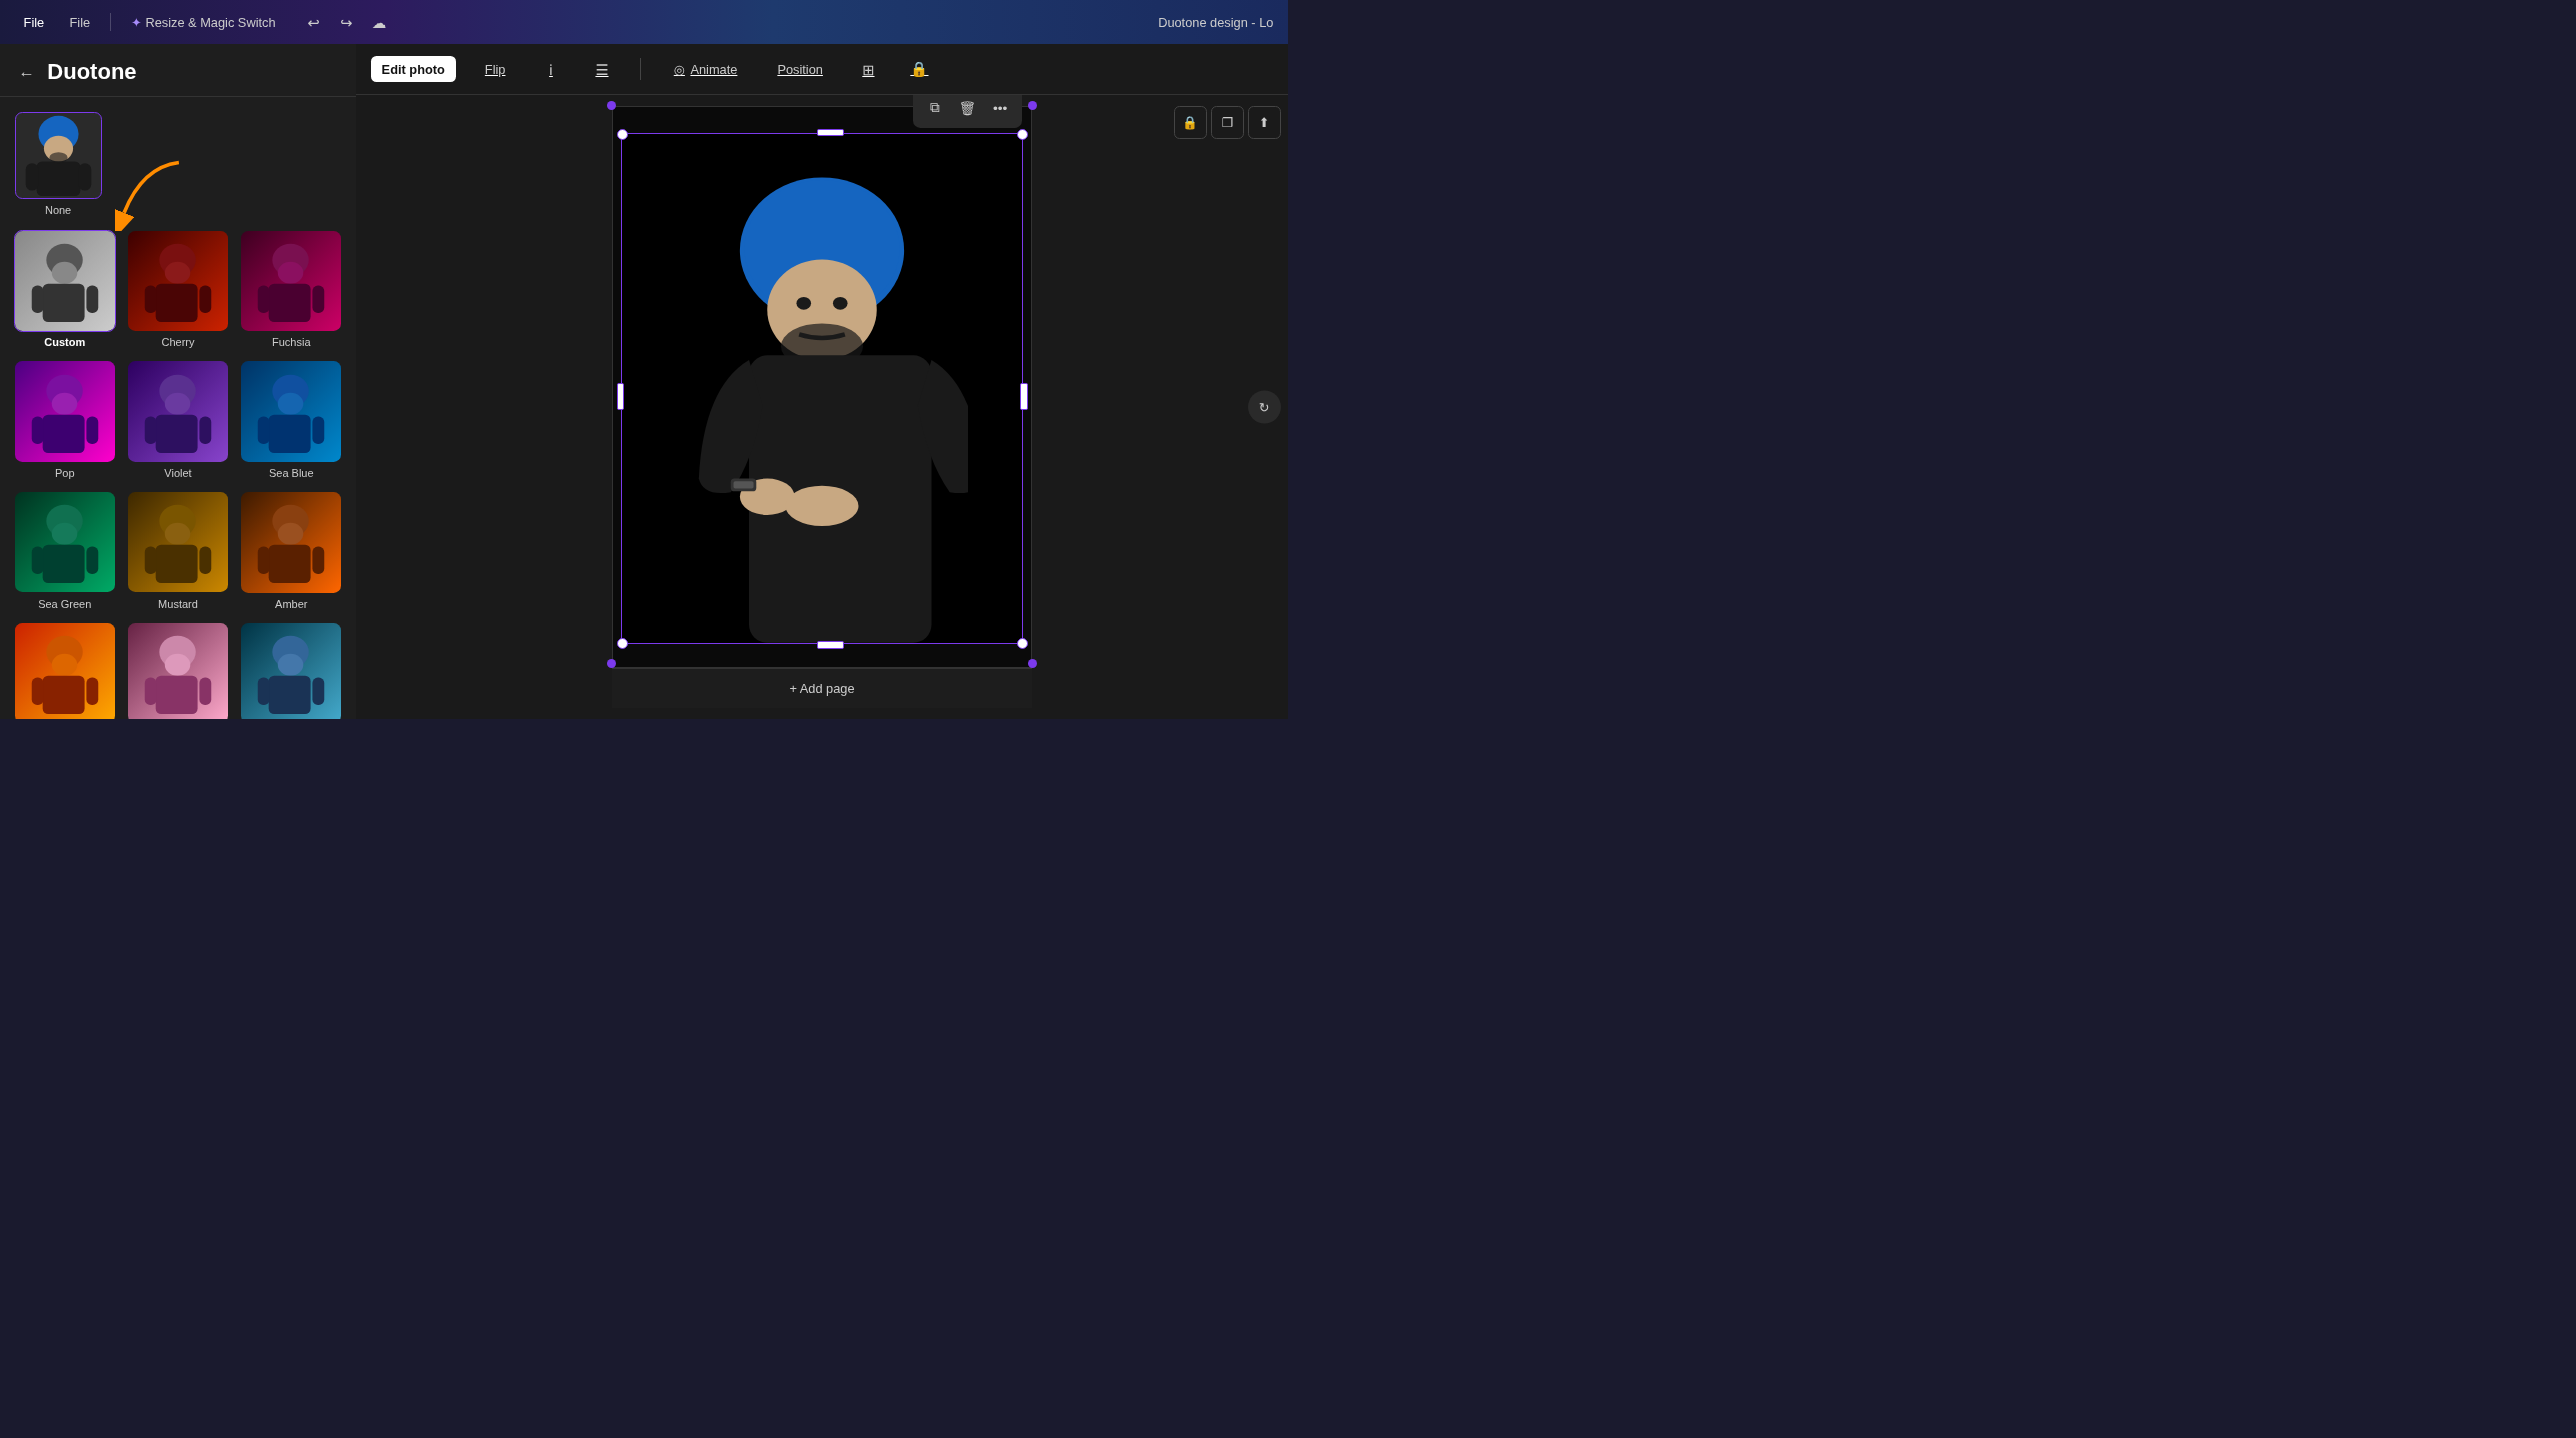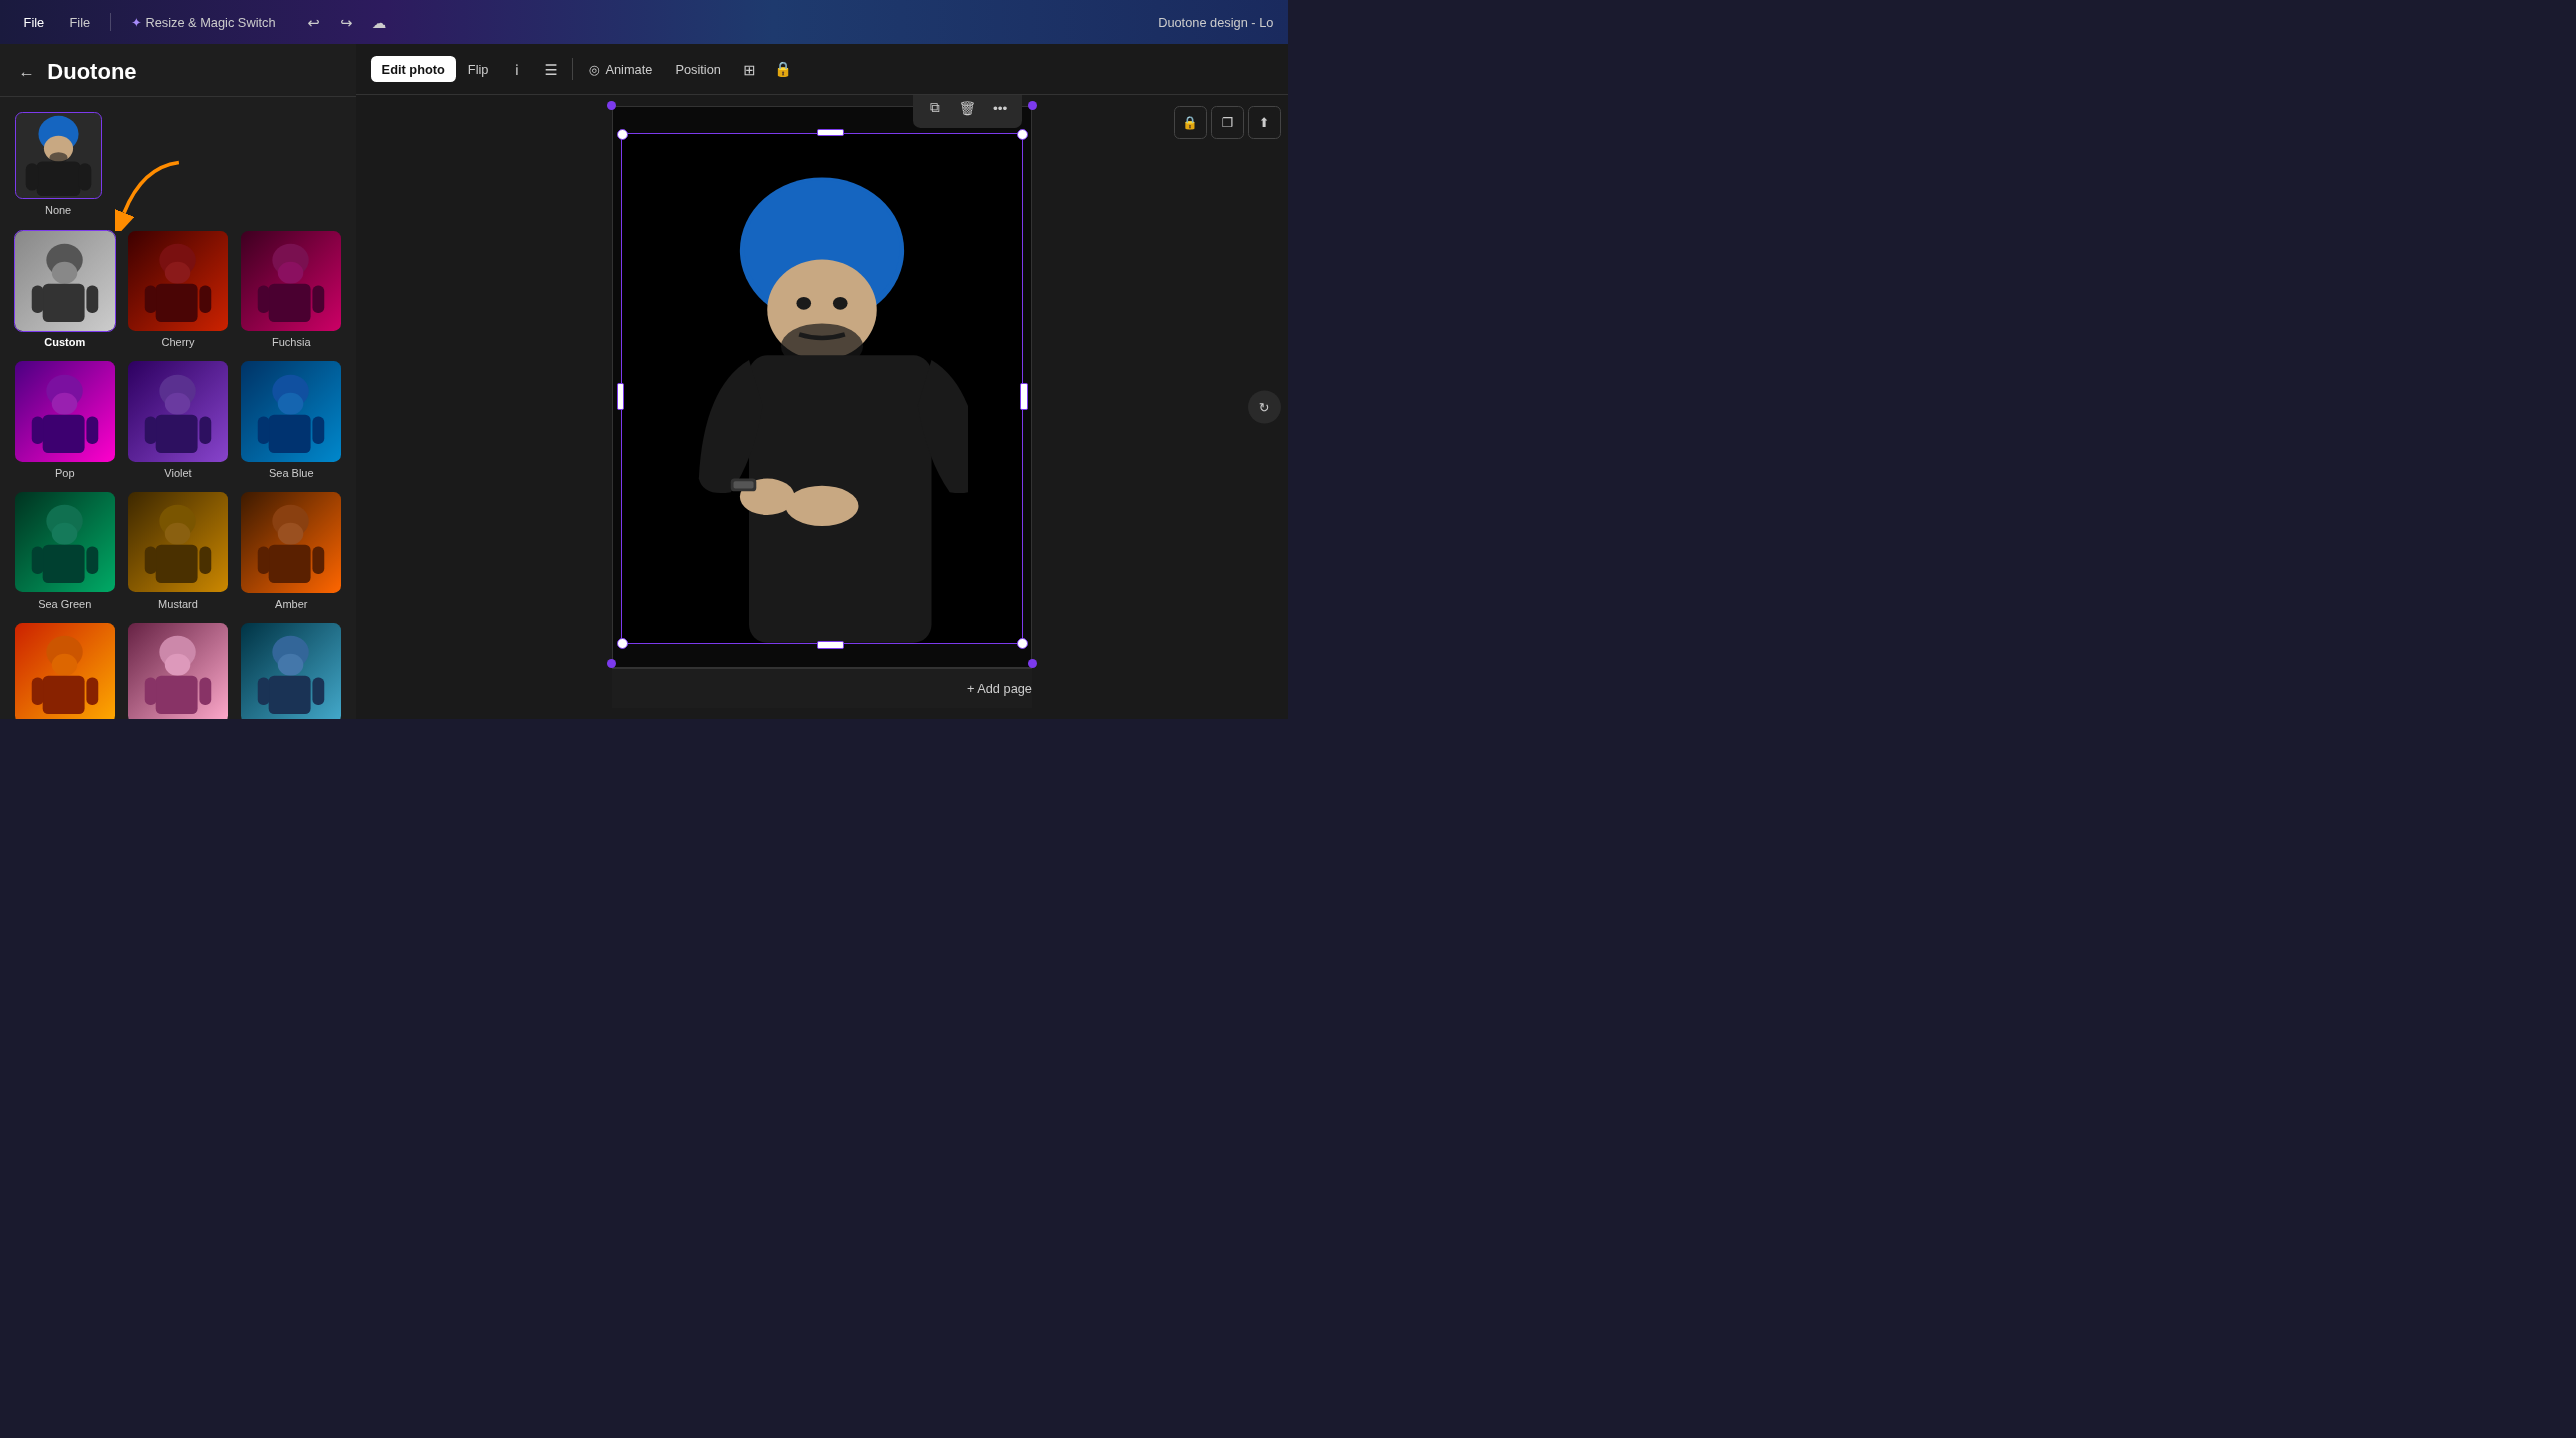--- a/index.html
+++ b/index.html
@@ -177,21 +177,22 @@
     }
 
     
     .toolbar {
       height: 51px;
       background: #1a1a1a;
       border-bottom: 0.9px solid #333;
       display: flex;
       align-items: center;
       padding: 0 14.6px;
-      gap: 1px;
+      gap: 18px;
+      text-decoration: underline;
     }
     .toolbar-btn {
       padding: 5.5px 11px;
       border-radius: 5.5px;
       background: transparent;
       border: none;
       color: #ccc;
       font-size: 12.8px;
       cursor: pointer;
       display: flex;
@@ -323,21 +324,21 @@
     
     .add-page-bar {
       position: absolute;
       bottom: 0;
       left: 0;
       right: 0;
       height: 40px;
       background: rgba(30,30,30,0.95);
       display: flex;
       align-items: center;
-      justify-content: flex-end;
+      justify-content: center;
       font-size: 12.8px;
       color: #ccc;
       cursor: pointer;
       border-top: 0.9px solid #333;
     }
 
     
     .page-handle {
       position: absolute;
       width: 9px;

